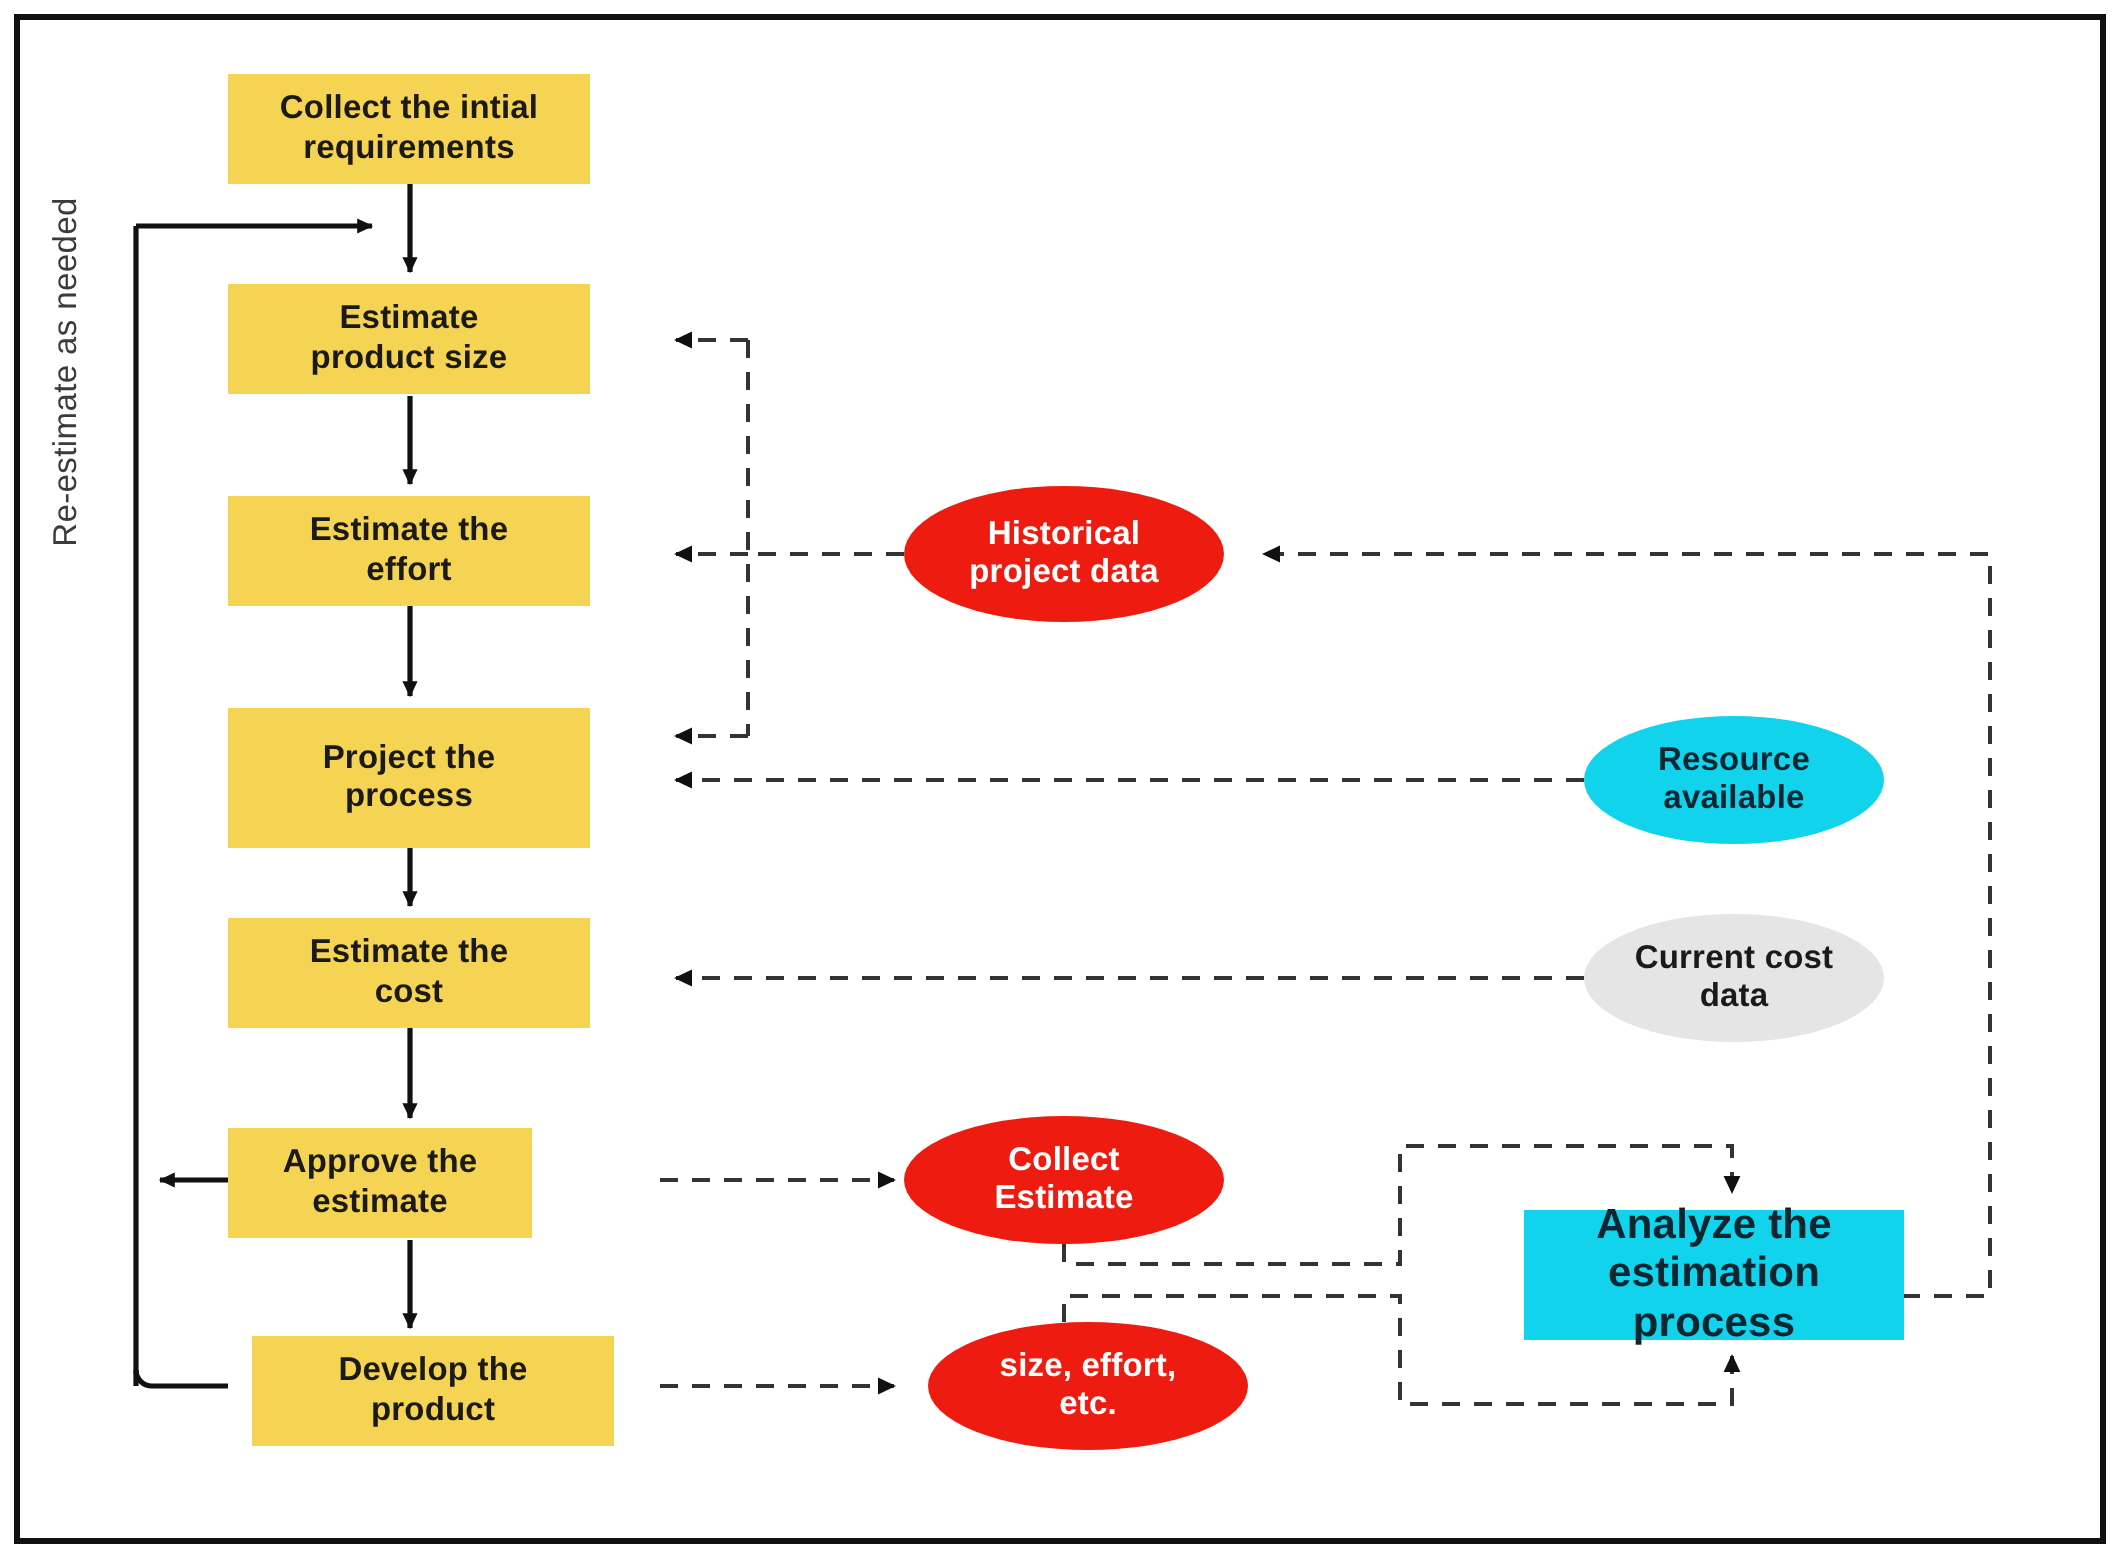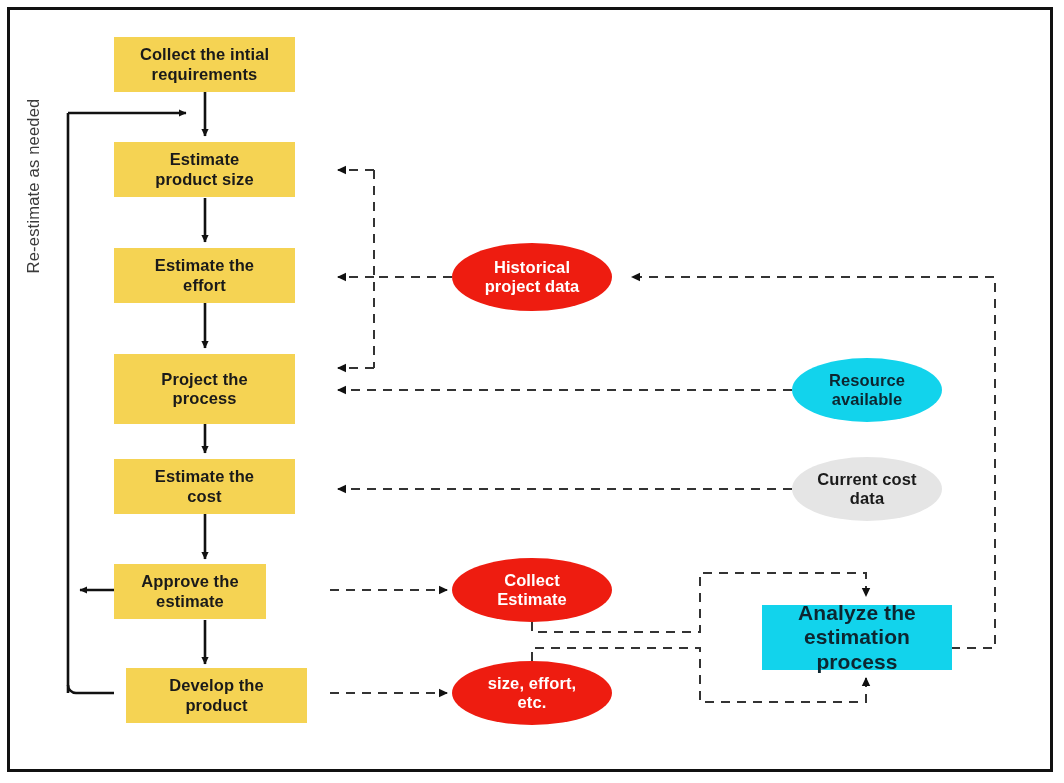--- a/index.html
+++ b/index.html
@@ -228,21 +228,21 @@
     </div>
   </div>
 
   <div class="node ellipse ell-red" style="left:452px; top:558px; width:160px; height:64px;">
     <div>
       <span>Collect</span>
       <span>Estimate</span>
     </div>
   </div>
 
-  <div class="node ellipse ell-red" style="left:452px; top:661px; width:160px; height:64px;">
+  <div class="node ellipse ell-red" style="left:464px; top:661px; width:160px; height:64px;">
     <div>
       <span>size, effort,</span>
       <span>etc.</span>
     </div>
   </div>
 
   <div id="side-label">Re-estimate as needed</div>
 </div>
 
 </body></html>

